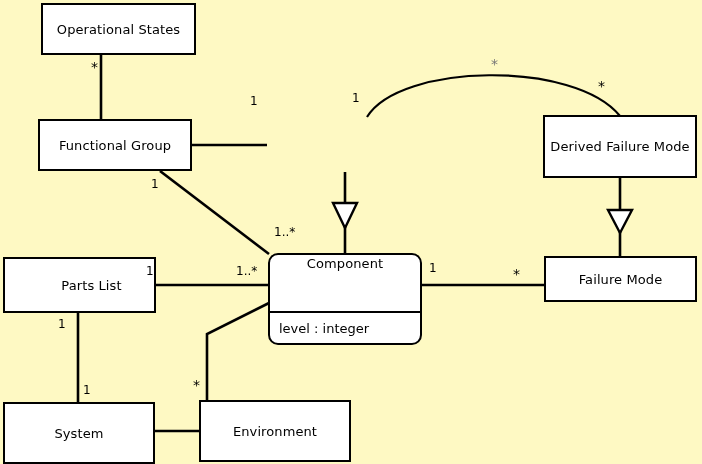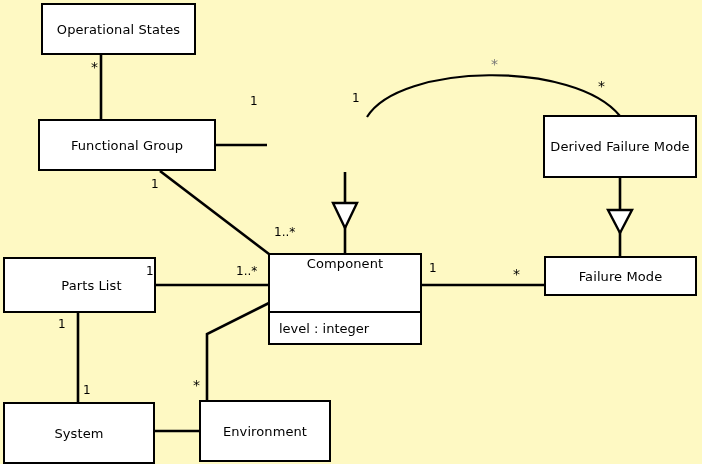--- a/index.html
+++ b/index.html
@@ -88,47 +88,47 @@
     <polyline points="422,285 544,285" fill="none" stroke="#000000" stroke-width="2.6"></polyline>
     <polyline points="78,313 78,402" fill="none" stroke="#000000" stroke-width="2.6"></polyline>
     <polyline points="155,431 199,431" fill="none" stroke="#000000" stroke-width="2.6"></polyline>
     <polyline points="207,400 207,334 269,303" fill="none" stroke="#000000" stroke-width="2.6"></polyline>
   </svg>
 
   <div class="uml-class" style="left:41px; top:3px; width:155px; height:52px;">
     <div class="uml-name-compartment">Operational States</div>
   </div>
 
-  <div class="uml-class" style="left:38px; top:119px; width:178px; height:52px;text-align:right;">
+  <div class="uml-class" style="left:38px; top:119px; width:154px; height:52px;text-align:right;">
     <div class="uml-name-compartment">Functional Group</div>
   </div>
 
 
   <div class="uml-class" style="left:543px; top:115px; width:154px; height:63px;">
     <div class="uml-name-compartment">Derived Failure Mode</div>
   </div>
 
   <div class="uml-class" style="left:3px; top:257px; width:153px; height:56px;padding-left:24px;">
     <div class="uml-name-compartment">Parts List</div>
   </div>
 
-  <div class="uml-class" style="left:268px; top:253px; width:154px; height:92px;">
+  <div class="uml-class" style="left:268px; top:253px; width:154px; height:92px;border-radius:10px;">
     <div class="uml-name-compartment">Component</div>
     <div class="uml-attr-compartment" style="height:30px;margin-top:40px;">level : integer</div>
   </div>
 
-  <div class="uml-class" style="left:544px; top:256px; width:153px; height:40px;justify-content:center;">
+  <div class="uml-class" style="left:544px; top:256px; width:153px; height:46px;justify-content:center;">
     <div class="uml-name-compartment">Failure Mode</div>
   </div>
 
   <div class="uml-class" style="left:3px; top:402px; width:152px; height:62px;">
     <div class="uml-name-compartment">System</div>
   </div>
 
-  <div class="uml-class" style="left:199px; top:400px; width:132px; height:62px;">
+  <div class="uml-class" style="left:199px; top:400px; width:152px; height:62px;">
     <div class="uml-name-compartment">Environment</div>
   </div>
 
   <div class="mult-label mult-star" style="left:91px; top:60px;">*</div>
 
   <div class="mult-label" style="left:250px; top:95px;">1</div>
 
   <div class="mult-label" style="left:151px; top:178px;">1</div>
 
   <div class="mult-label" style="left:352px; top:92px;">1</div>

